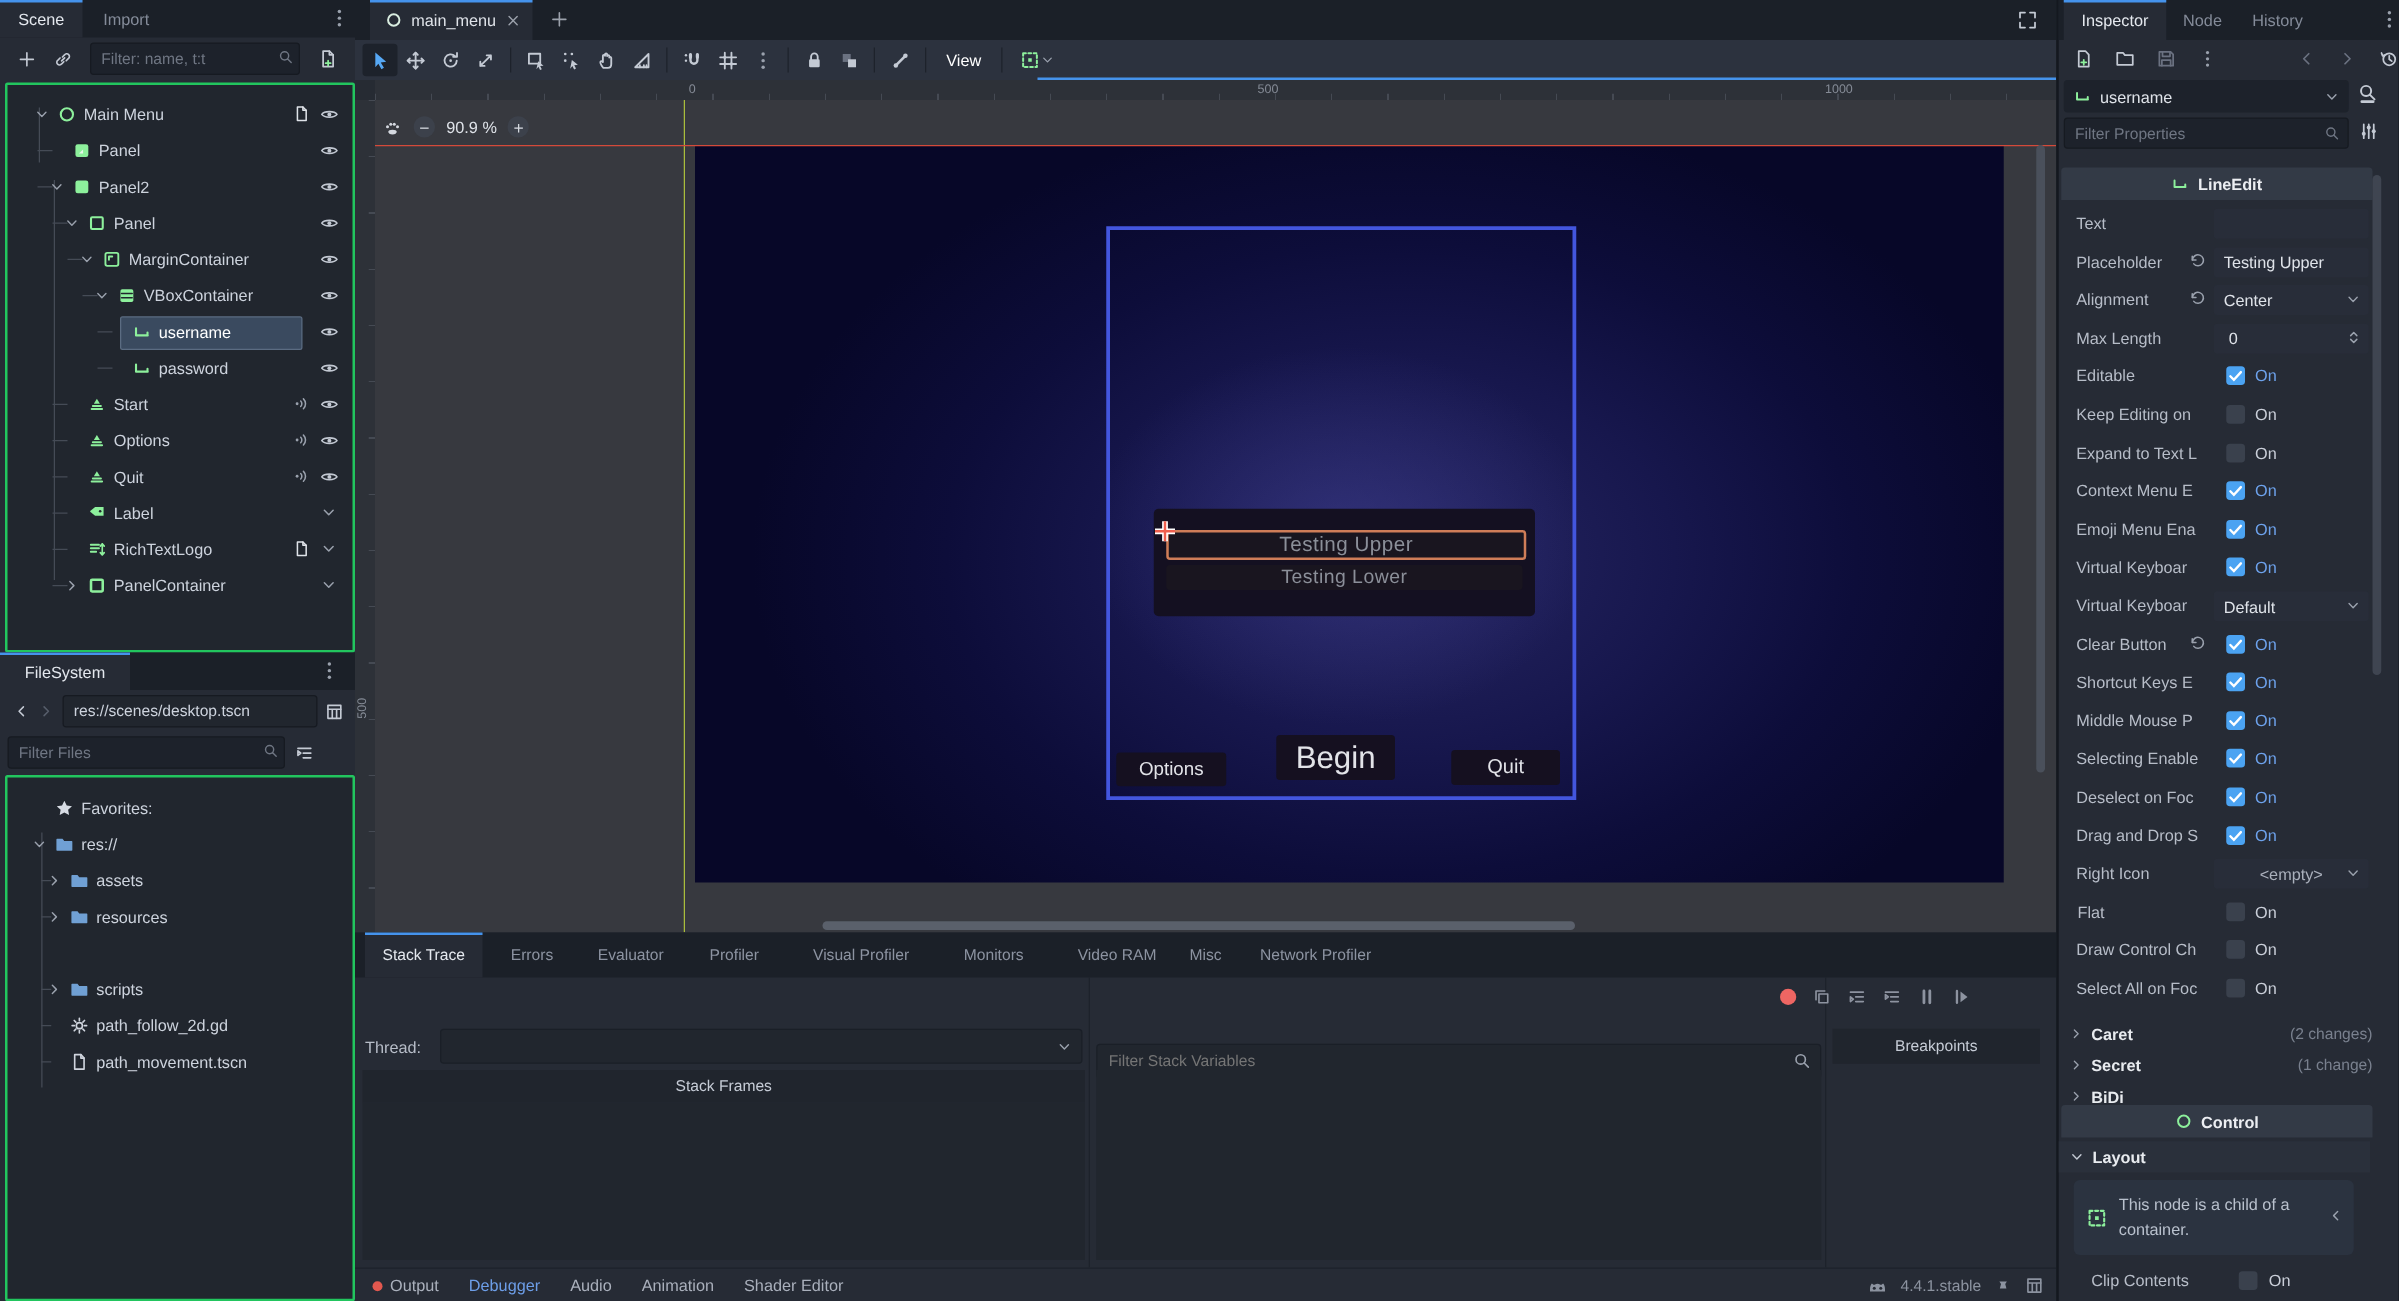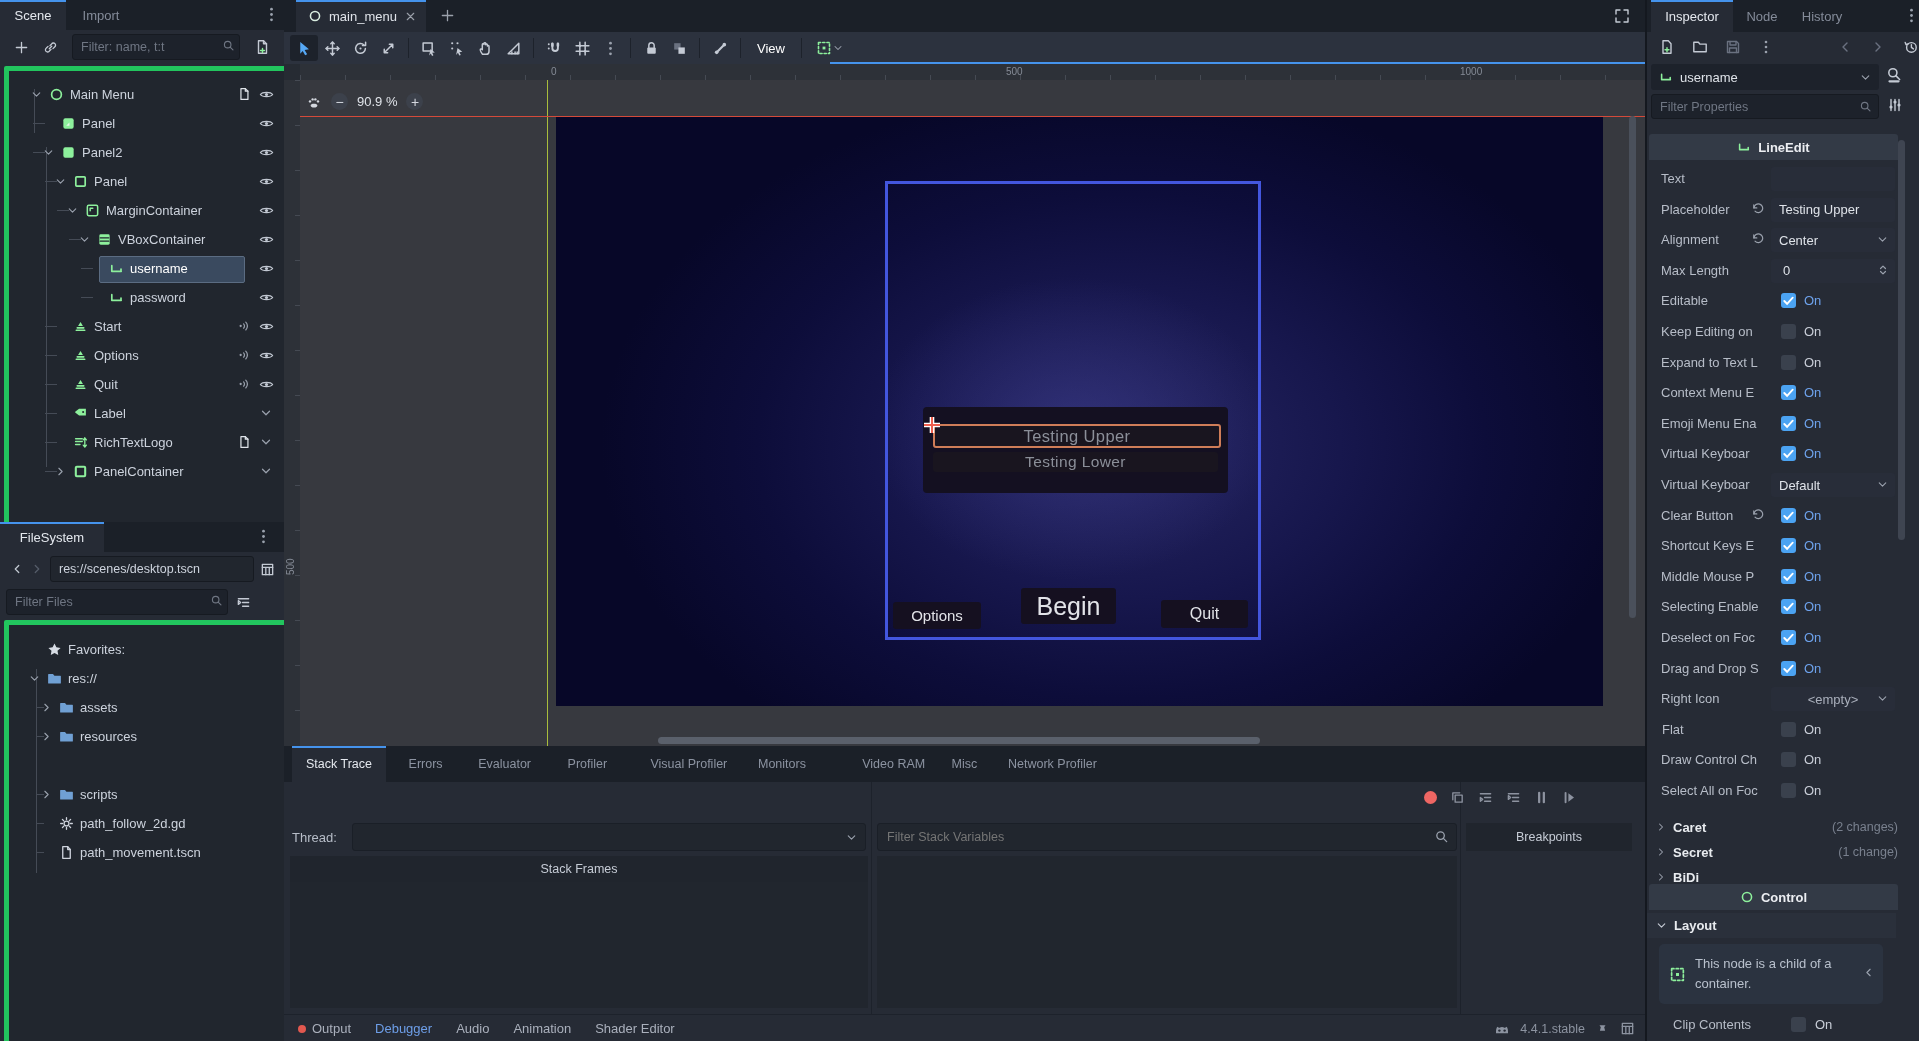--- a/index.html
+++ b/index.html
@@ -11,21 +11,21 @@
   .ic svg{width:100%;height:100%;display:block;}
   input{font-family:"Liberation Sans",sans-serif;}
 
   
   .left-dock{position:absolute;left:0;top:0;width:284px;height:1041px;background:#262b35;}
   .dock-tabstrip{position:absolute;left:0;width:100%;background:#1b2028;}
   .dock-tab{position:absolute;top:0;height:100%;display:flex;align-items:center;justify-content:center;
             color:#848b99;}
   .dock-tab.active{background:#262b35;color:#e4e8ee;}
   .dock-tab.active::before{content:"";position:absolute;left:0;top:0;right:0;height:2px;background:#4593ec;}
-  .well{background:#21262e;border:5px solid #22c55e;border-radius:2px;}
+  .well{background:#21262e;border:2px solid #22c55e;border-radius:2px;}
   .toolbar-row{position:absolute;left:0;width:100%;display:flex;align-items:center;}
   .filter-input{background:#1d222b;border:1px solid #161a21;border-radius:3px;color:#cdd3dd;
                 font-size:12.5px;padding:0 22px 0 8px;outline:none;}
   .filter-input::placeholder{color:#6f7683;}
   .tree-row{position:absolute;left:0;right:0;height:29px;}
   .tree-sel{position:absolute;top:2px;height:25px;background:#3a4a5f;border:1px solid #5b6c82;border-radius:2px;}
   .tree-label{position:absolute;top:0;height:29px;display:flex;align-items:center;color:#cdd3dd;}
   .tree-stub{position:absolute;height:1px;background:#454b56;top:14px;}
   .tree-vline{position:absolute;width:1px;background:#454b56;}
 
@@ -798,21 +798,21 @@
       </div>
     </div>
 
     <div class="debugger">
       <div class="dbg-tabstrip" id="dbg-tabs">
           <div class="dbg-tab active" style="left: 8px;">Stack Trace</div>
           <div class="dbg-tab" style="left: 110.6px;">Errors</div>
           <div class="dbg-tab" style="left: 180.2px;">Evaluator</div>
           <div class="dbg-tab" style="left: 269.6px;">Profiler</div>
           <div class="dbg-tab" style="left: 352.4px;">Visual Profiler</div>
-          <div class="dbg-tab" style="left: 460px; text-align: center;">Monitors</div>
+          <div class="dbg-tab" style="left: 473px; text-align: center;">Monitors</div>
           <div class="dbg-tab" style="left: 564.2px;">Video RAM</div>
           <div class="dbg-tab" style="left: 653.6px;">Misc</div>
           <div class="dbg-tab" style="left: 710px;">Network Profiler</div>
         </div>
       <div class="abs" style="left:587px;top:36px;width:1px;height:232px;background:#1d222b;"></div>
       <div class="abs" style="left:1176px;top:36px;width:1px;height:232px;background:#1d222b;"></div>
       <div class="abs" id="dbg-icons" style="left:1140px;top:44px;display:flex;gap:13px;align-items:center;">
           <span style="width: 13px; height: 13px; border-radius: 50%; background: rgb(238, 102, 99); display: inline-block;"></span>
           <span class="ic" style="width: 15px; height: 15px; color: rgb(141, 147, 160);">
             <svg viewBox="0 0 16 16" fill="none" stroke="currentColor" stroke-width="1.4" stroke-linecap="round" stroke-linejoin="round">
@@ -844,21 +844,21 @@
         </div>
       <span class="abs insp-row-label" style="left:8px;top:84px;">Thread:</span>
       <div class="abs" style="left:68px;top:77px;width:514px;height:28px;">
         <div class="dbg-input" style="padding-right:9px;"></div>
         <span class="abs ic" id="thread-chev" style="right: 8px; top: 8px; width: 13px; height: 13px; color: rgb(154, 161, 173);">
             <svg viewBox="0 0 16 16" fill="none" stroke="currentColor" stroke-width="1.4" stroke-linecap="round" stroke-linejoin="round">
               <path d="M4 6l4 4 4-4"></path>
             </svg>
           </span>
       </div>
-      <div class="abs" style="left:593px;top:77px;width:580px;height:28px;">
+      <div class="abs" style="left:593px;top:89px;width:580px;height:28px;">
         <input class="dbg-input" placeholder="Filter Stack Variables" style="">
         <span class="abs ic" id="dbg-search" style="right: 8px; top: 6px; width: 15px; height: 15px; color: rgb(154, 161, 173);">
             <svg viewBox="0 0 16 16" fill="none" stroke="currentColor" stroke-width="1.4" stroke-linecap="round" stroke-linejoin="round">
               <circle cx="7" cy="7" r="4"></circle>
               <path d="M10 10l3.5 3.5"></path>
             </svg>
           </span>
       </div>
       <div class="hdr-bar" style="left:1182px;top:77px;width:166px;height:28px;">
           <span>Breakpoints</span>

